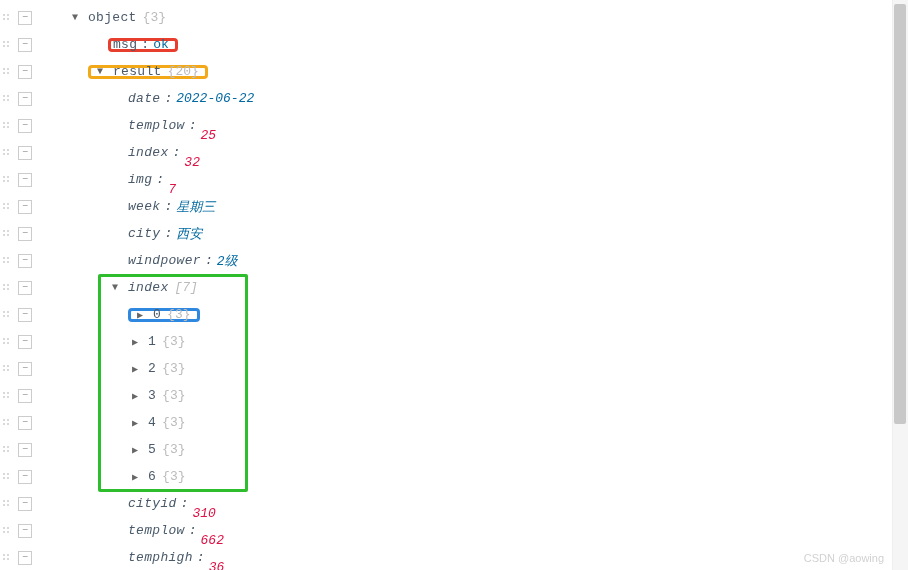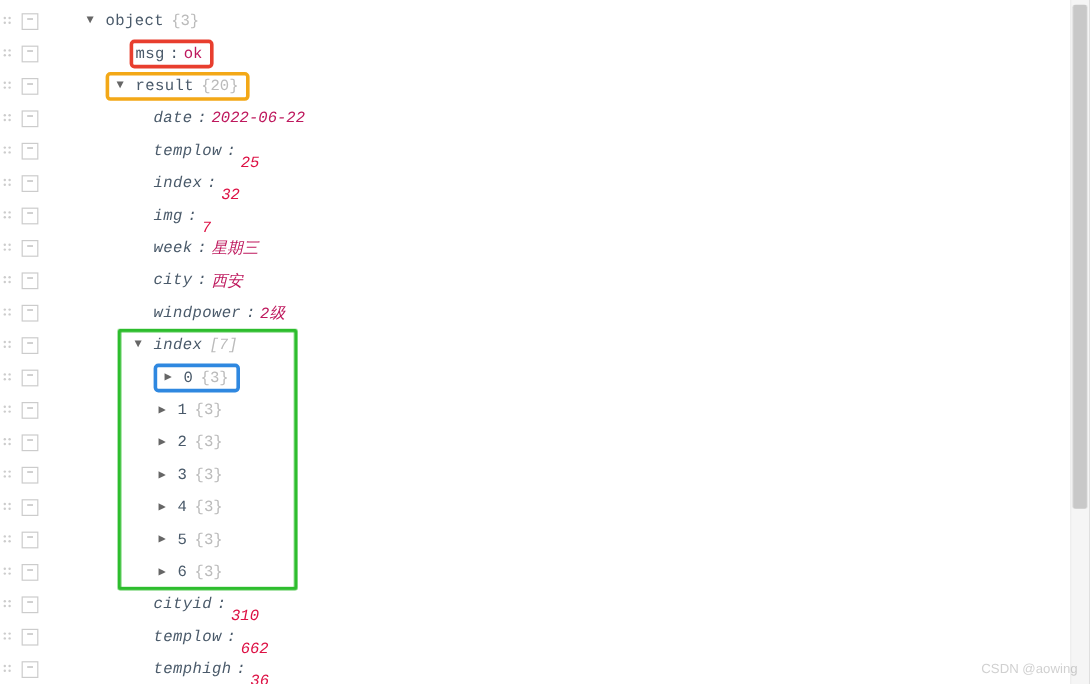--- a/index.html
+++ b/index.html
@@ -67,28 +67,28 @@
       cursor: pointer;
       margin-right: 6px;
       font-size: 10px;
     }
     .toggle-spacer {
       width: 20px;
       display: inline-block;
     }
     .key { color: #4a5a6a; letter-spacing: 0.3px; }
     .colon { color: #4a5a6a; margin: 0 4px; }
-    .val-str { color: #be185d; }
+    .val-str { color: #0369a1; }
     .val-num { color: #d14; margin-top: 20px; }
     .meta { color: #bbb; margin-left: 6px; }
     .indent-1 { margin-left: 20px; }
     .indent-2 { margin-left: 40px; }
     .indent-3 { margin-left: 60px; font-style: italic; }
     .indent-4 { margin-left: 80px; }
-    .hl-box { border: 3px solid; border-radius: 4px; padding: 0 6px 0 2px; display: inline-flex; align-items: center; height: 24px; justify-content: flex-end; }
+    .hl-box { border: 3px solid; border-radius: 4px; padding: 0 6px 0 2px; display: inline-flex; align-items: center; height: 14px; justify-content: flex-end; }
     .hl-red { border-color: #e83e2e; }
     .hl-orange { border-color: #f3a817; }
     .hl-blue { border-color: #2f88e0; }
     .green-frame {
       position: absolute;
       border: 3px solid #2dbd2d;
       border-radius: 2px;
       pointer-events: none;
     }
     .scrollbar-track {
@@ -104,21 +104,21 @@
       position: absolute;
       right: 2px;
       top: 4px;
       width: 12px;
       height: 420px;
       background: #c8c8c8;
       border-radius: 2px;
     }
     .watermark {
       position: absolute;
-      right: 10px;
+      right: 24px;
       bottom: 6px;
       color: rgba(120,120,120,0.35);
       font-size: 11px;
       font-family: Arial, sans-serif;
     }
   </style>
 </head>
 <body>
 
 <div class="tree-container">

